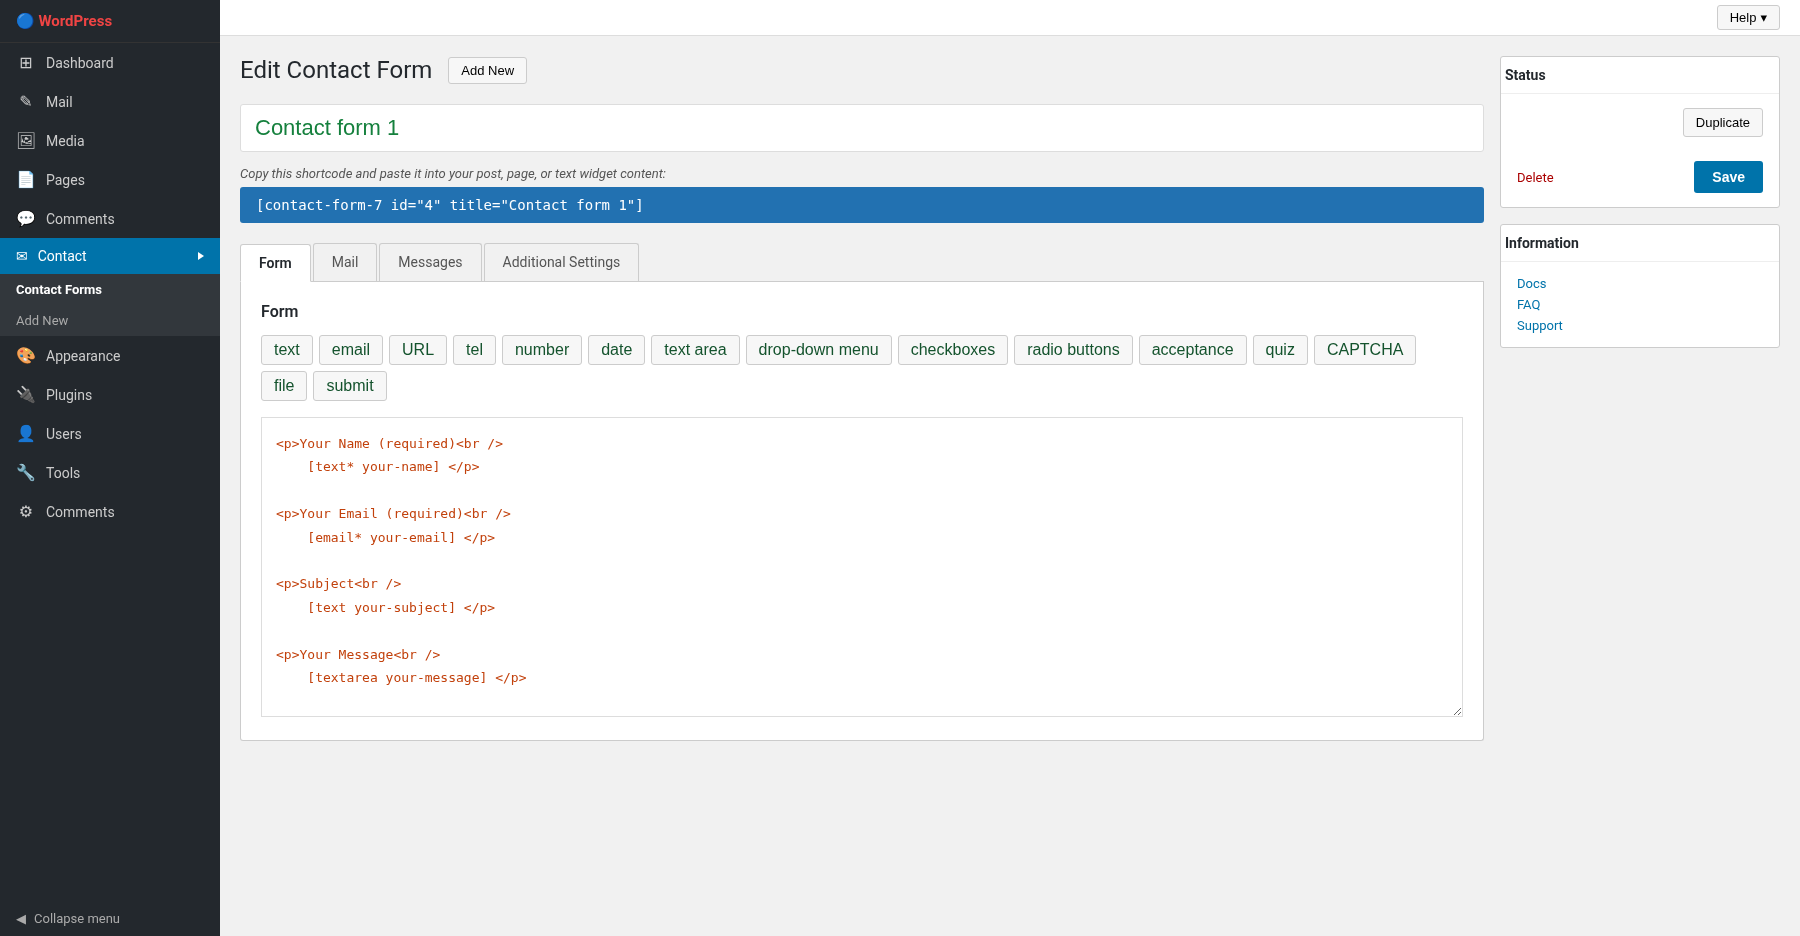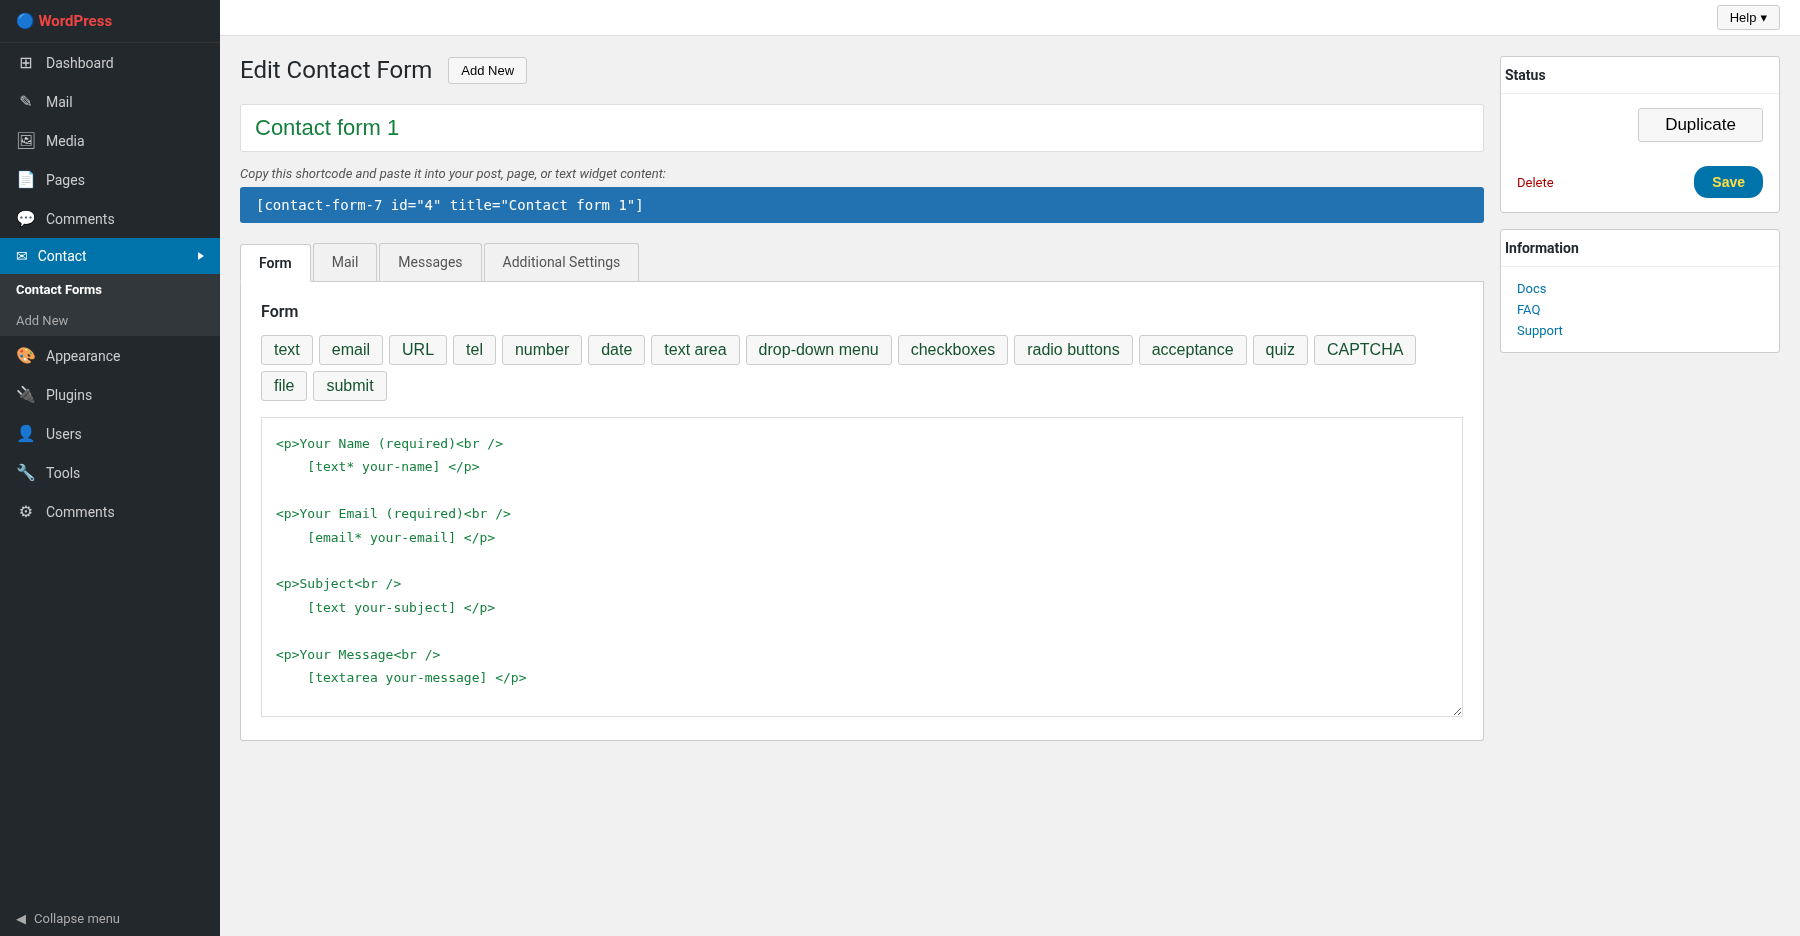--- a/index.html
+++ b/index.html
@@ -224,21 +224,21 @@
 
     
     .code-editor {
       width: 100%;
       min-height: 300px;
       font-family: monospace;
       font-size: 13px;
       background: #fff;
       border: 1px solid #ddd;
       padding: 14px;
-      color: #15803d;
+      color: #c2410c;
       resize: vertical;
       line-height: 1.8;
     }
 
     
     #right-col {
       width: 280px;
       min-width: 280px;
       display: flex;
       flex-direction: column;
@@ -268,31 +268,31 @@
     }
     .delete-link {
       color: #a00;
       cursor: pointer;
       font-size: 13px;
       text-decoration: none;
     }
     .duplicate-btn {
       background: #f7f7f7;
       border: 1px solid #ccc;
-      padding: 6px 26px;
-      border-radius: 3px;
-      cursor: pointer;
-      font-size: 17px;
+      padding: 6px 12px;
+      border-radius: 3px;
+      cursor: pointer;
+      font-size: 13px;
     }
     .save-btn {
       background: #0073aa;
-      color: #fde047;
+      color: #ffffff;
       border: none;
       padding: 8px 18px;
-      border-radius: 14px;
+      border-radius: 3px;
       cursor: pointer;
       font-size: 14px;
       font-weight: 600;
     }
 
     .info-links {
       display: flex;
       flex-direction: column;
       gap: 6px;
       padding: 14px 16px;

